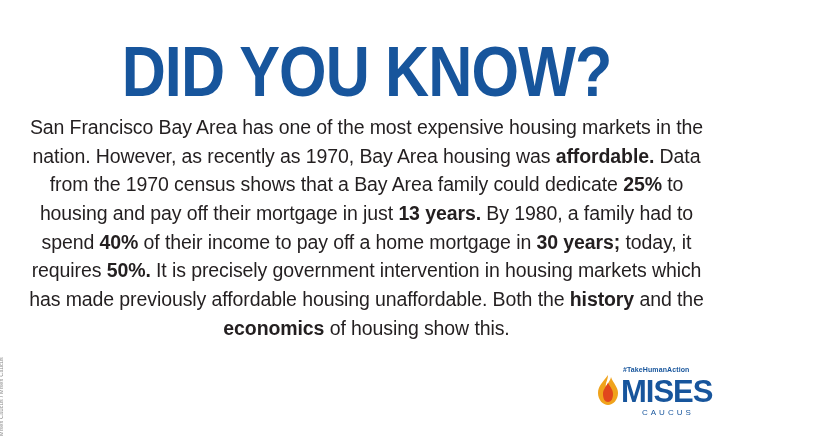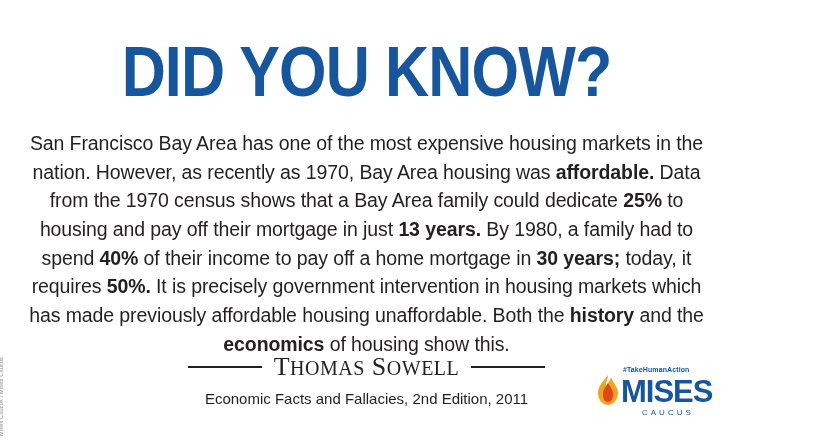--- a/index.html
+++ b/index.html
@@ -30,21 +30,21 @@
     letter-spacing: -1px;
     line-height: 1;
     margin: 0;
     padding-top: 36px;
     transform: scaleX(0.86);
     transform-origin: center top;
     white-space: nowrap;
   }
   
   .body-copy {
-    margin: 22px 22px 0 22px;
+    margin: 6px 22px 0 22px;
     text-align: center;
     color: #231f20;
     font-family: "Liberation Sans", sans-serif;
     font-size: 19.5px;
     line-height: 1.47;
     letter-spacing: -0.1px;
   }
   .body-copy b {
     font-weight: bold;
   }
@@ -144,31 +144,20 @@
 </style>
 </head>
 <body>
 
 <div class="card">
 
   <h1 class="headline">DID YOU KNOW?</h1>
 
   <div class="body-copy"><span>San Francisco Bay Area has one of the most expensive housing markets in the nation. However, as recently as 1970, Bay Area housing was </span><b>affordable.</b><span> Data from the 1970 census shows that a Bay Area family could dedicate </span><b>25%</b><span> to housing and pay off their mortgage in just </span><b>13 years.</b><span> By 1980, a family had to spend </span><b>40%</b><span> of their income to pay off a home mortgage in </span><b>30 years;</b><span> today, it requires </span><b>50%.</b><span> It is precisely government intervention in housing markets which has made previously affordable housing unaffordable. Both the </span><b>history</b><span> and the </span><b>economics</b><span> of housing show this.</span></div>
 
-  <div class="attribution">
-    <div class="author-row">
-      <span class="rule"></span>
-      <span class="author-name">
-        <span>T</span><span class="small-caps">HOMAS</span>
-        <span>S</span><span class="small-caps">OWELL</span>
-      </span>
-      <span class="rule"></span>
-    </div>
-    <div class="source">Economic Facts and Fallacies, 2nd Edition, 2011</div>
-  </div>
 
   <div class="vertical-credit">Mises Caucus / Mises Caucus</div>
 
   <div class="logo">
     <div class="logo-hashtag">#TakeHumanAction</div>
     <svg class="logo-flame" viewBox="0 0 26 32">
       <path d="M13 1 C8 8 3 12 3 19 C3 26 8 31 13 31 C18 31 23 26 23 19 C23 13 18 9 16 3 C15 8 12 9 11 13 C10 9 13 6 13 1 Z" fill="#f0a31c"></path>
       <path d="M13 9 C10 14 8 16 8 20 C8 25 10 28 13 28 C16 28 18 25 18 20 C18 16 16 14 13 9 Z" fill="#e1471d"></path>
     </svg>
     <div class="logo-word">MISES</div>

